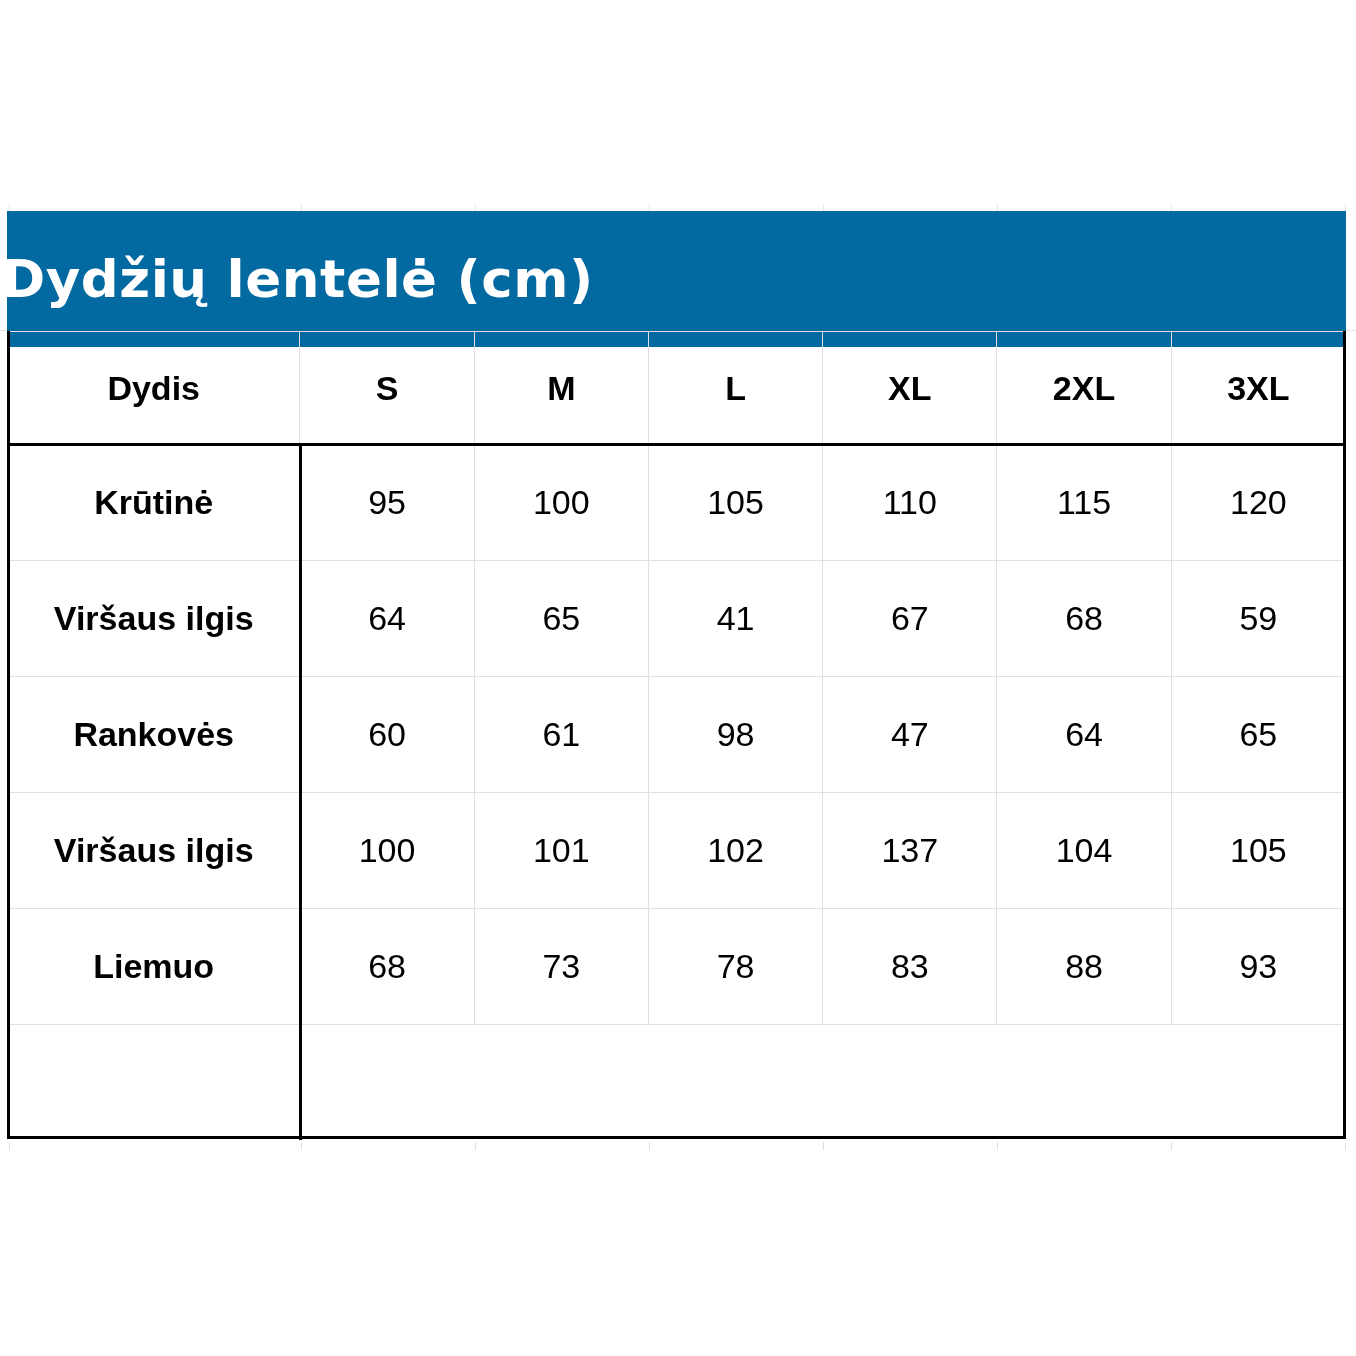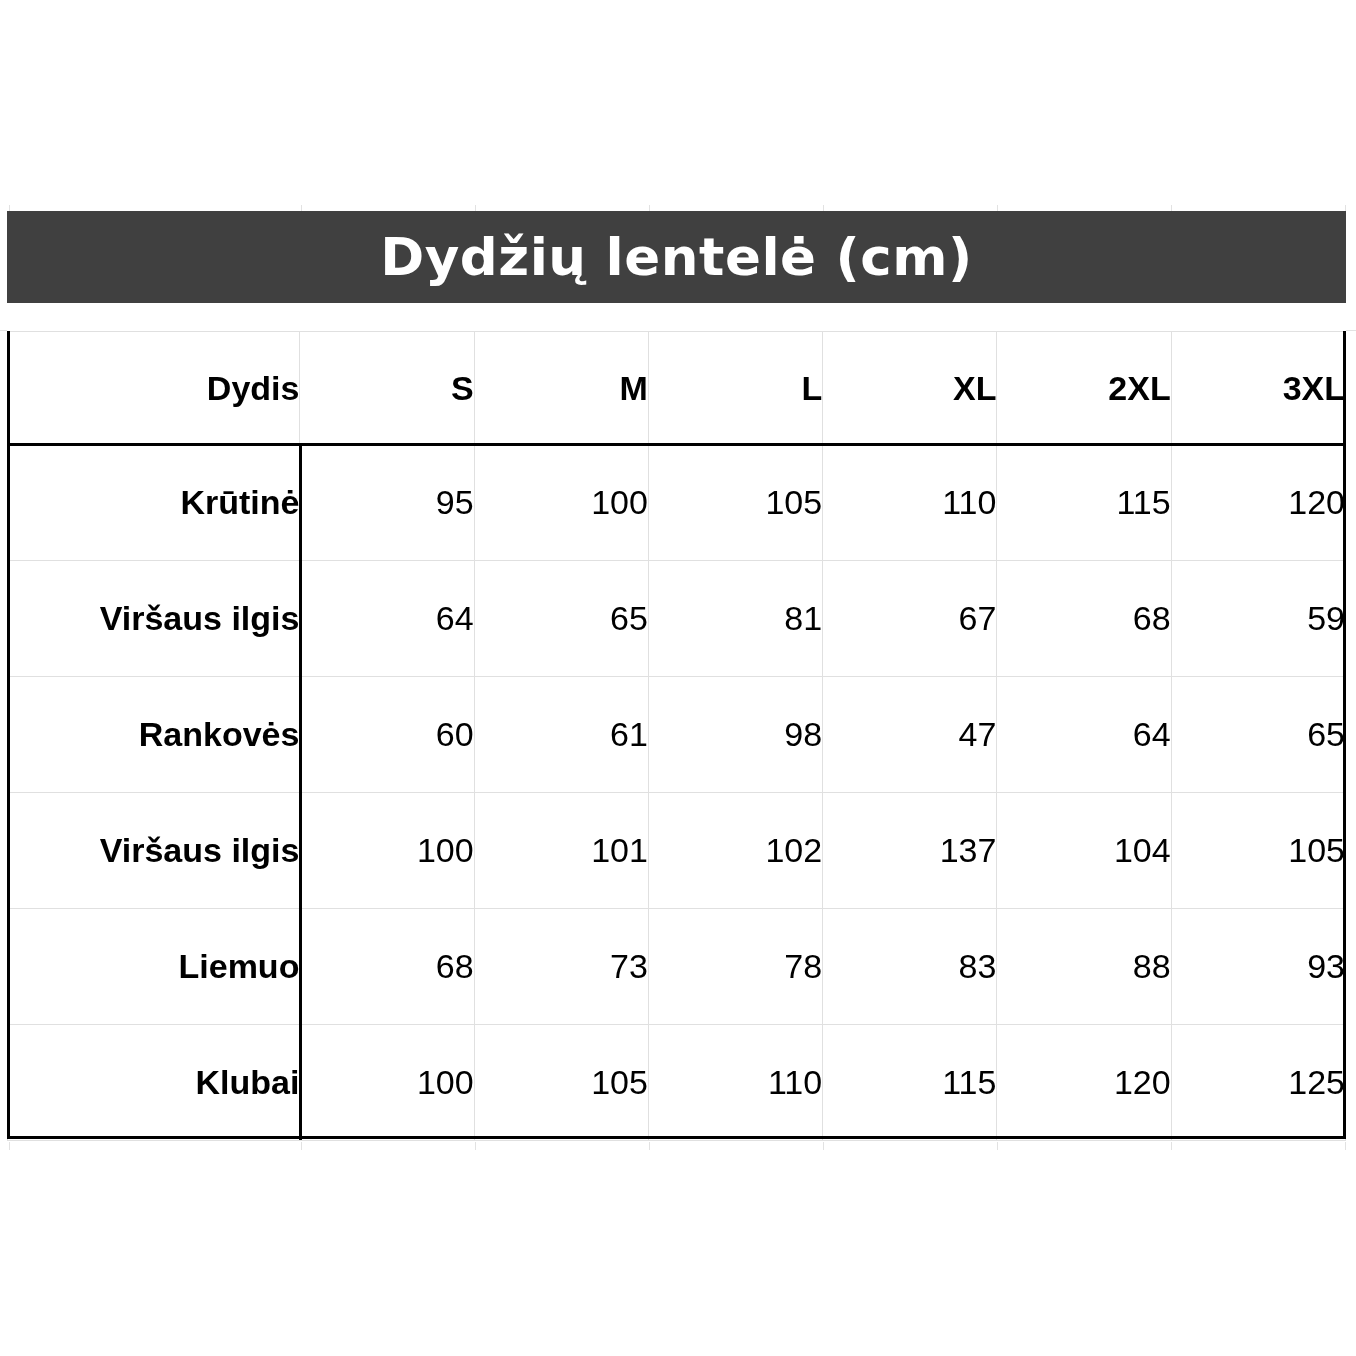--- a/index.html
+++ b/index.html
@@ -1,26 +1,26 @@
 <!DOCTYPE html>
 <html><head>
   <meta charset="utf-8">
   <style>
     html, body { margin: 0; padding: 0; background: #ffffff; }
     body { width: 1356px; height: 1356px; position: relative; overflow: hidden;
            font-family: "Liberation Sans", sans-serif; color: #000; }
     .gridfaint { position: absolute; background: #e2e2e2; }
     .sheet { position: absolute; left: 7px; top: 211px; width: 1339px; }
-    .title-bar { position: absolute; left: 0; top: 0; width: 1339px; height: 92px;
-                 background: #404040; display: flex; align-items: center; justify-content: center; }
+    .title-bar { position: absolute; left: 0; top: 0; width: 1339px; height: 136px;
+                 background: #0369a1; display: flex; align-items: center; }
     .title-bar span { color: #fff; font-weight: 900; font-size: 52px; letter-spacing: 0.5px;
                       font-family: "DejaVu Sans", sans-serif; transform: scaleX(1.02); }
     table.size-table { position: absolute; left: 0; top: 120px; border-collapse: collapse;
                        table-layout: fixed; width: 1339px; }
-    table.size-table td, table.size-table th { border: 1px solid #e0e0e0; text-align: right;
+    table.size-table td, table.size-table th { border: 1px solid #e0e0e0; text-align: center;
                        vertical-align: middle; padding: 0; font-size: 34px; }
     table.size-table th { font-weight: bold; height: 112px; }
     table.size-table td { height: 115px; margin-left: 24px; }
     table.size-table td.label { font-weight: bold; }
     .col-label { width: 292px; }
     .col-size { width: 174px; }
     .frame-outer { position: absolute; left: 0; top: 120px; width: 1333px; height: 805px;
                    border-left: 3px solid #000; border-right: 3px solid #000; border-bottom: 3px solid #000;
                    pointer-events: none; }
     .frame-hline { position: absolute; left: 0; top: 232px; width: 1339px; height: 3px; background: #000; pointer-events: none; }
@@ -81,21 +81,21 @@
         <td>100</td>
         <td>105</td>
         <td>110</td>
         <td>115</td>
         <td>120</td>
       </tr>
       <tr>
         <td class="label">Viršaus ilgis</td>
         <td>64</td>
         <td>65</td>
-        <td>81</td>
+        <td>41</td>
         <td>67</td>
         <td>68</td>
         <td>59</td>
       </tr>
       <tr>
         <td class="label">Rankovės</td>
         <td>60</td>
         <td>61</td>
         <td>98</td>
         <td>47</td>
@@ -113,28 +113,19 @@
       </tr>
       <tr>
         <td class="label">Liemuo</td>
         <td>68</td>
         <td>73</td>
         <td>78</td>
         <td>83</td>
         <td>88</td>
         <td>93</td>
       </tr>
-      <tr>
-        <td class="label">Klubai</td>
-        <td>100</td>
-        <td>105</td>
-        <td>110</td>
-        <td>115</td>
-        <td>120</td>
-        <td>125</td>
-      </tr>
     </tbody>
   </table>
 
   <div class="frame-outer"></div>
   <div class="frame-hline"></div>
   <div class="frame-vline"></div>
 </div>
 
 </body></html>

